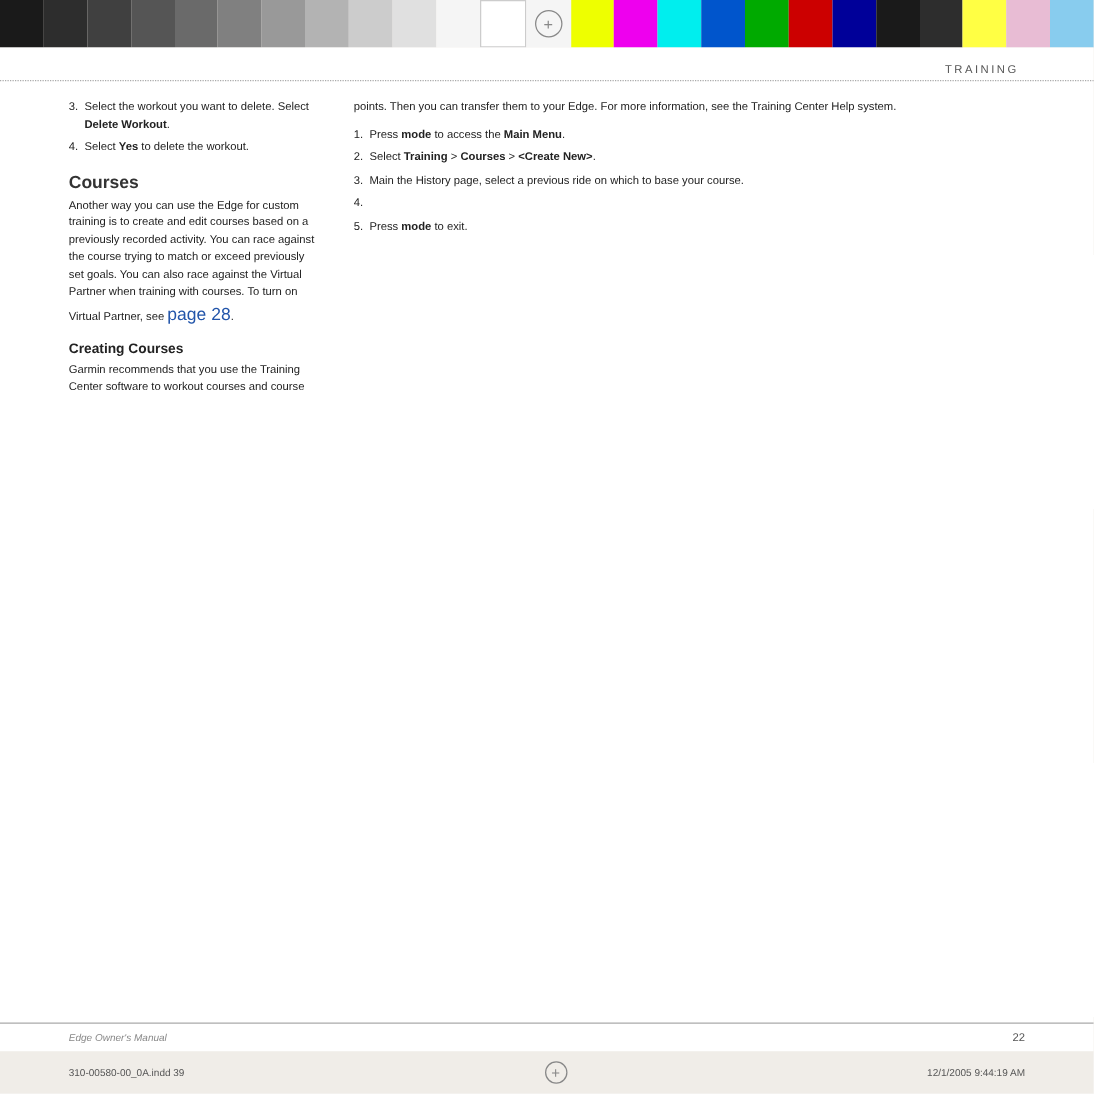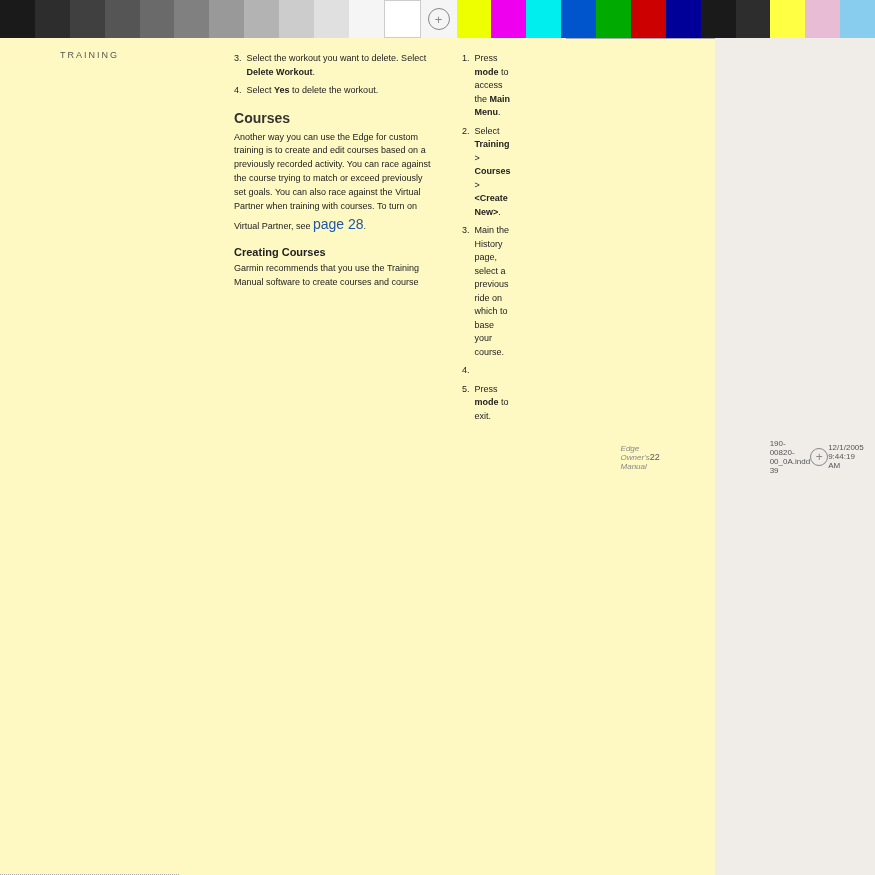--- a/index.html
+++ b/index.html
@@ -23,23 +23,23 @@
       flex: 1;
     }
 
     
     .page-wrapper {
       position: absolute;
       top: 38px;
       left: 0;
       right: 0;
       bottom: 0;
-      background: #fef9c3;
-      display: flex;
-      flex-direction: row;
+      background: #ffffff;
+      display: flex;
+      flex-direction: column;
     }
 
     
     .page-header {
       padding: 12px 60px 0 60px;
       display: flex;
       justify-content: flex-end;
       border-bottom: 1px dotted #aaa;
       padding-bottom: 4px;
       margin-bottom: 0;
@@ -153,20 +153,21 @@
       color: #222;
       margin-top: 12px;
       margin-bottom: 5px;
     }
 
     
     .page-footer {
       border-top: 1px solid #aaa;
       padding: 6px 55px;
       display: flex;
+      justify-content: space-between;
       align-items: center;
     }
     .footer-left {
       font-size: 8px;
       color: #888;
       font-style: italic;
     }
     .footer-right {
       font-size: 9px;
       color: #555;
@@ -273,26 +274,27 @@
         <li>
           <span class="num">4.</span>
           <span>Select <b>Yes</b> to delete the workout.</span>
         </li>
       </ol>
 
       <div class="section-heading">Courses</div>
       <p class="body-text">Another way you can use the Edge for custom training is to create and edit courses based on a previously recorded activity. You can race against the course trying to match or exceed previously set goals. You can also race against the Virtual Partner when training with courses. To turn on Virtual Partner, see <a class="link-text" href="#">page 28</a>.</p>
 
       <div class="sub-heading">Creating Courses</div>
-      <p class="body-text">Garmin recommends that you use the Training Manual software to create courses and course</p>
+      <p class="body-text">Garmin recommends that you use the Training Center software to workout courses and course</p>
 
     </div>
 
     <div class="col-right">
 
+      <p class="body-text">points. Then you can transfer them to your Edge. For more information, see the Training Center Help system.</p>
 
 
 
       <ol class="numbered-list">
         <li>
           <span class="num">1.</span>
           <span>Press <b>mode</b> to access the <b>Main Menu</b>.</span>
         </li>
         <li>
           <span class="num">2.</span>
@@ -313,21 +315,21 @@
 
     </div>
   </div>
 
   <div class="page-footer">
     <span class="footer-left">Edge Owner's Manual</span>
     <span class="footer-right">22</span>
   </div>
 
   <div class="bottom-strip">
-    <span>190-00820-00_0A.indd   39</span>
+    <span>310-00580-00_0A.indd   39</span>
 
     <div style="display:flex;align-items:center;justify-content:center;">
       <div style="width:18px;height:18px;border-radius:50%;border:1px solid #888;display:flex;align-items:center;justify-content:center;font-size:12px;color:#888;">+</div>
     </div>
     <span>12/1/2005   9:44:19 AM</span>
   </div>
 
 </div>
 
 </body></html>

